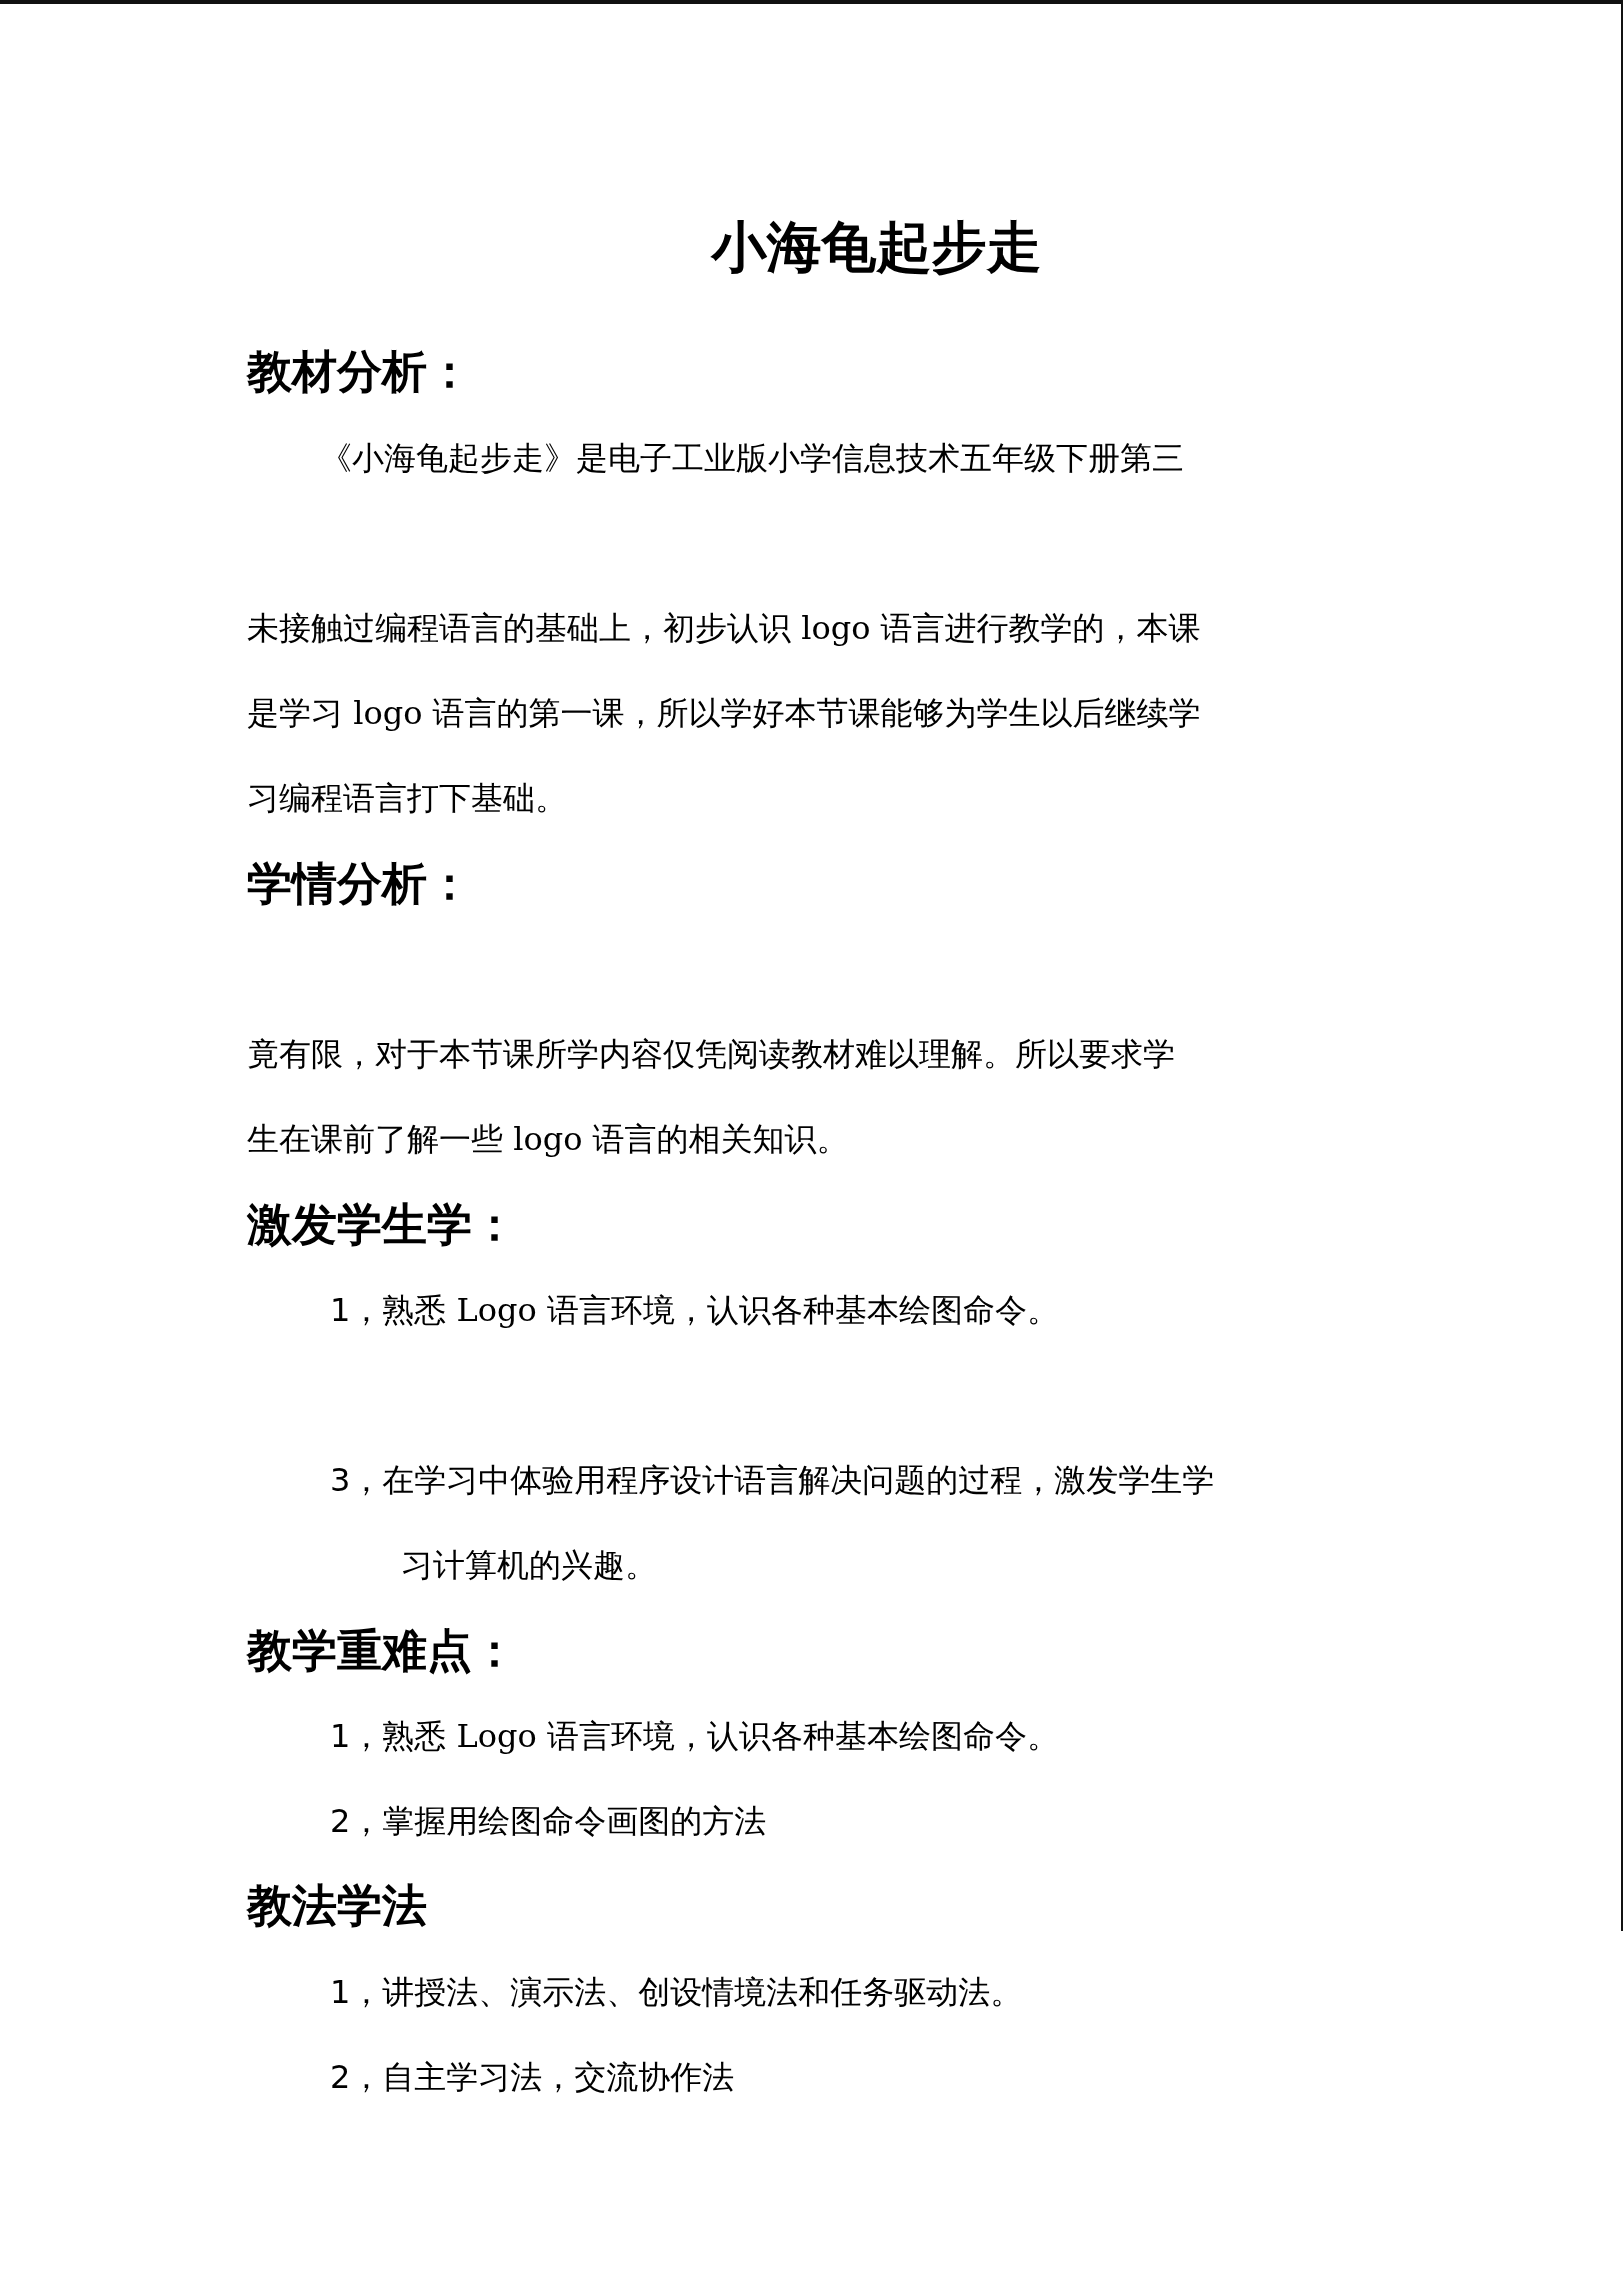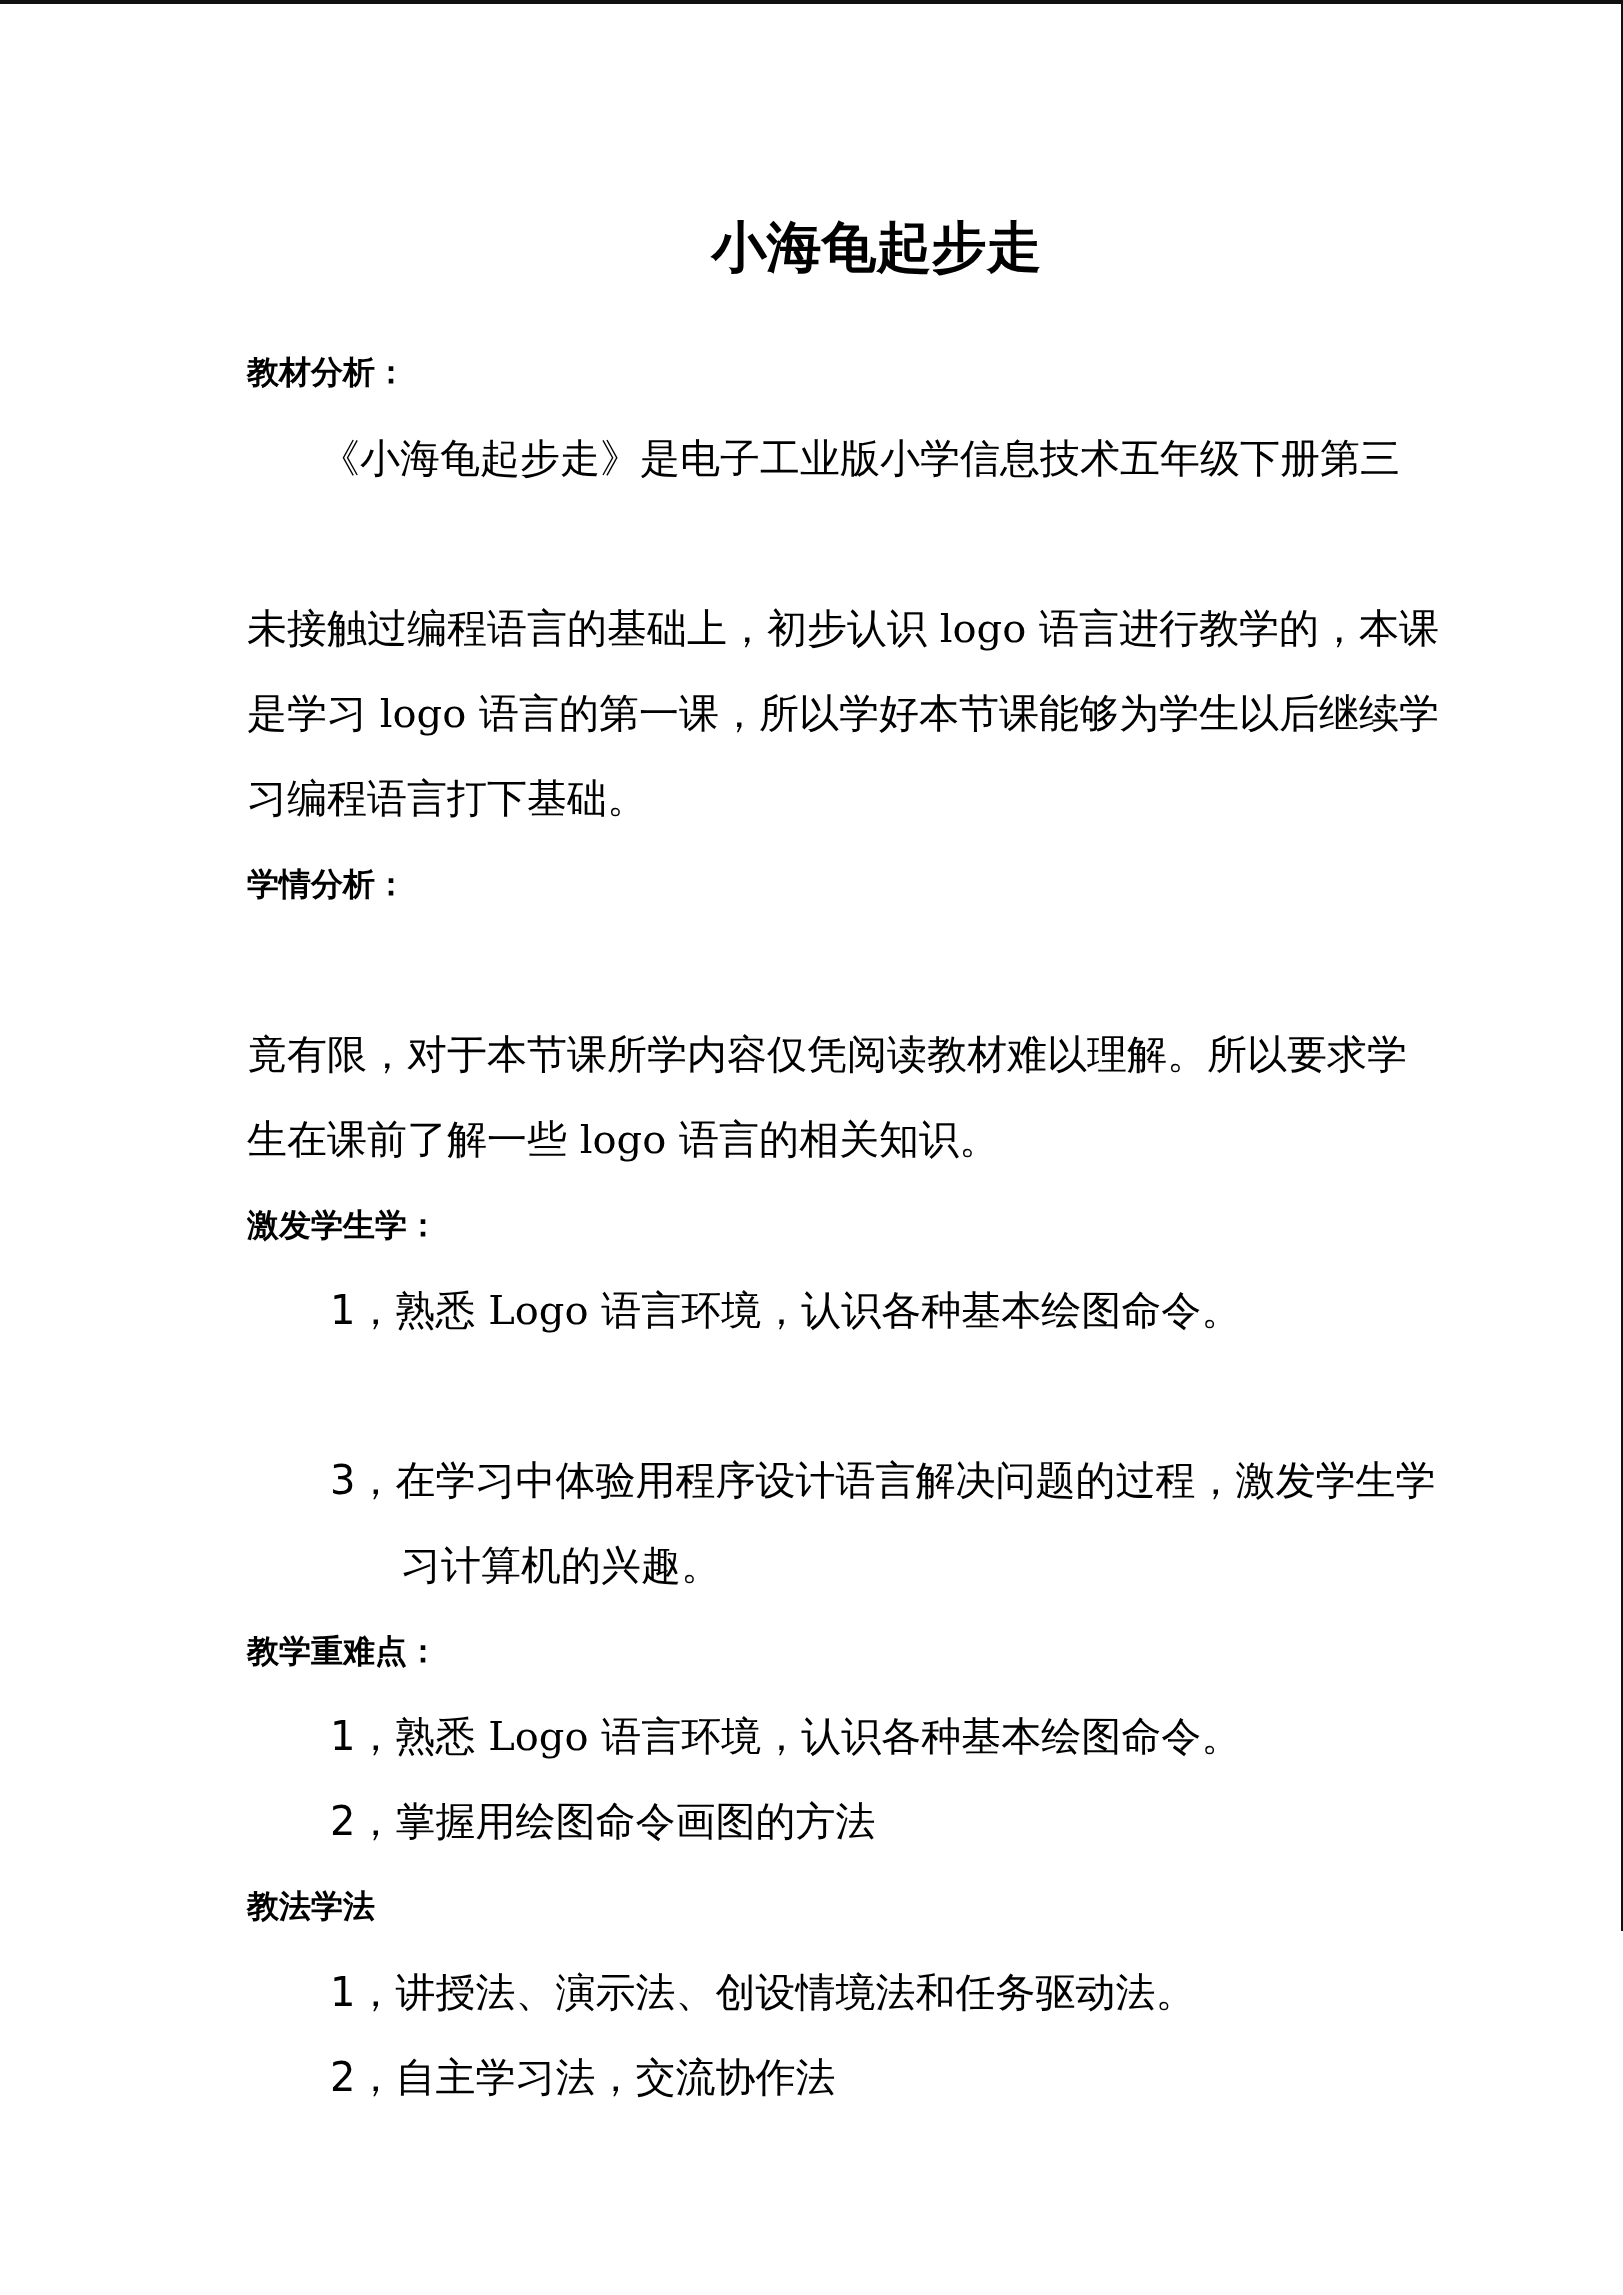--- a/index.html
+++ b/index.html
@@ -9,33 +9,33 @@
     background: #ffffff;
     border-top: 4.1px solid #111111;
     border-right: 2.7px solid #111111;
     box-sizing: border-box;
   }
   .line {
     position: absolute;
     white-space: nowrap;
     color: #000000;
     font-family: "DejaVu Serif", "Liberation Serif", serif;
-    font-size: 40px;
+    font-size: 32px;
     line-height: 44px;
     height: 44px;
   }
   .title {
     position: absolute;
     left: 0; width: 1623px; text-align: center;
     top: 205px; height: 75px; line-height: 75px;
     font-family: "DejaVu Serif", "Liberation Serif", serif;
     font-size: 55px; font-weight: bold; color: #000;
     padding-left: 130px; box-sizing: border-box;
   }
-  .heading { font-weight: bold; font-family: Liberation Serif, serif; font-size: 32px; }
+  .heading { font-weight: bold; font-family: Liberation Serif, serif; font-size: 45px; }
   .num { font-family: "DejaVu Sans", "Liberation Sans", sans-serif; }
   .indent-para { left: 320px; }
   .left { left: 247px; }
   .list-num { left: 330px; }
   .list-cont { left: 401px; }
 </style>
 </head>
 <body>
 
 <div class="page">

